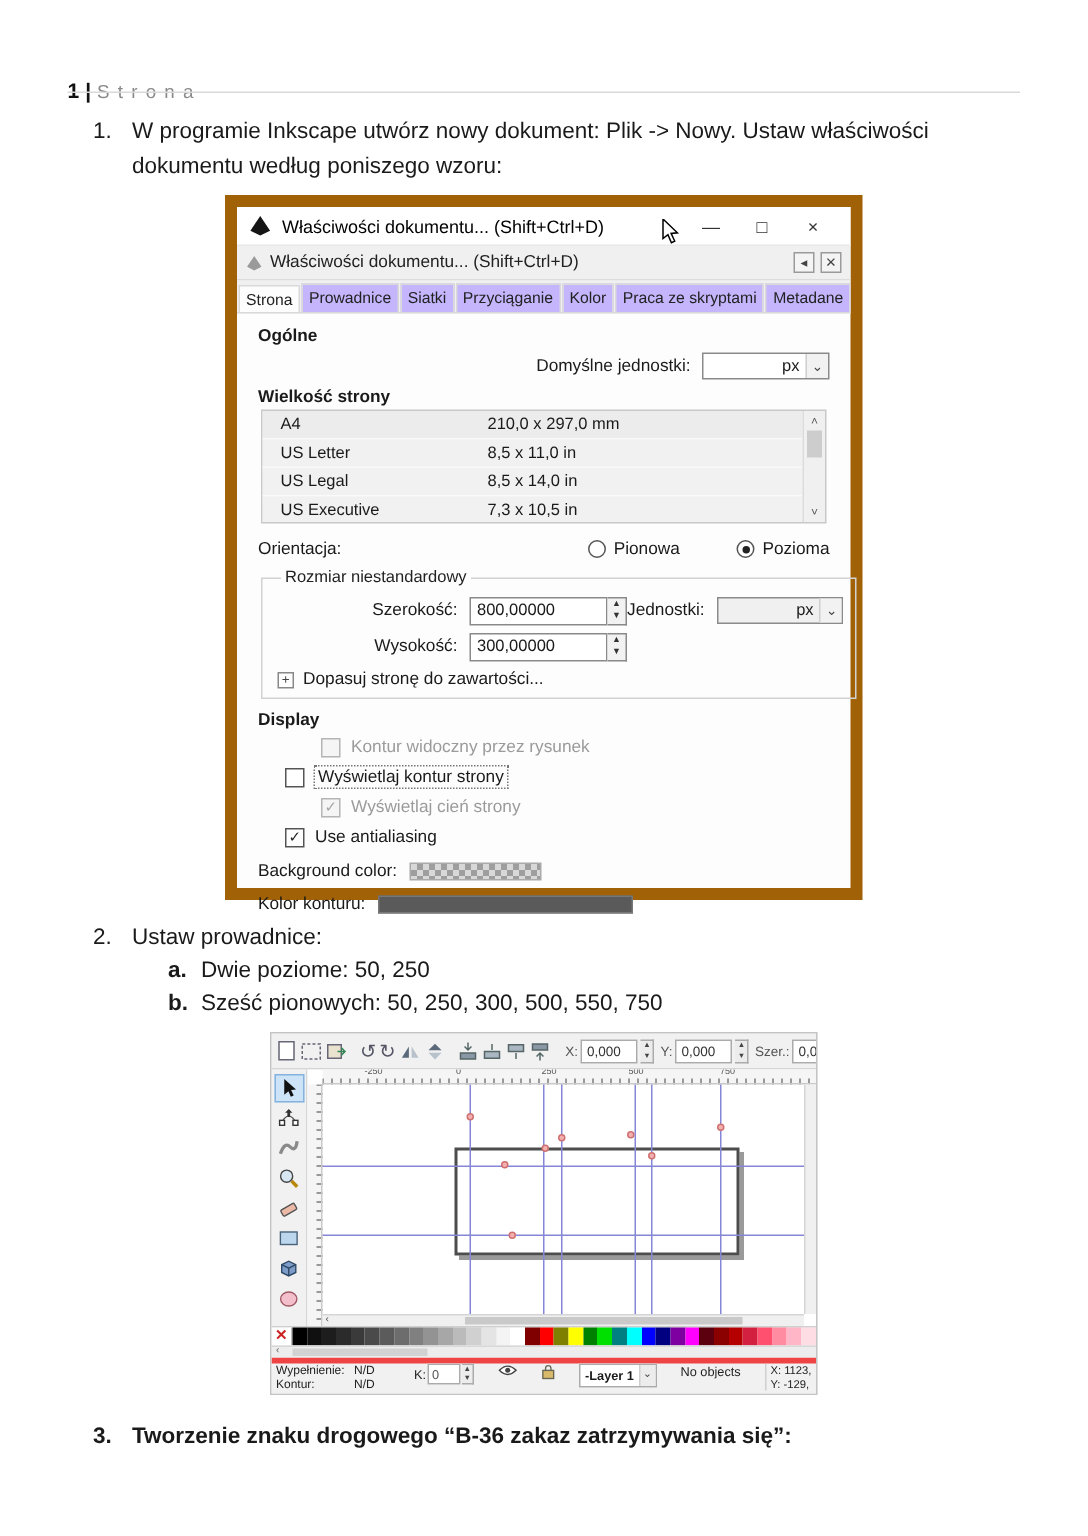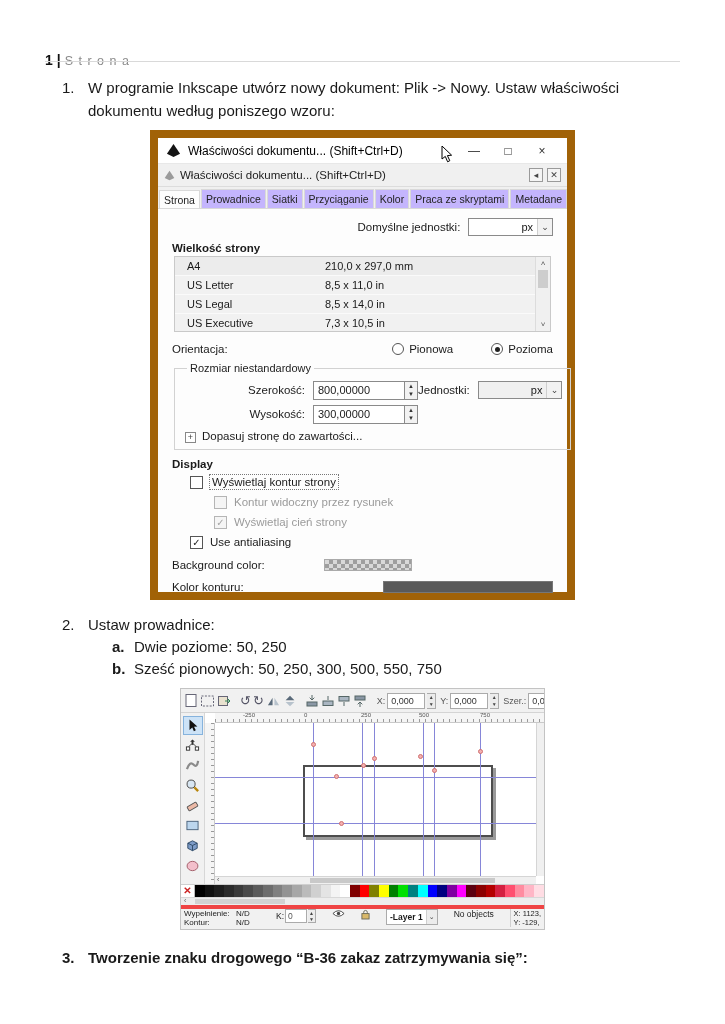--- a/index.html
+++ b/index.html
@@ -79,21 +79,21 @@
   .expander { font-size:11.5px; margin:4px 0 0 2px; }
   .expander .box { display:inline-block; width:11px; height:11px; border:1px solid #888;
                    font-size:9px; line-height:9px; text-align:center; color:#444; margin-right:6px; background:#fff; }
   .chkrow { display:flex; align-items:center; margin:4px 0 4px 18px; height:16px; }
   .chkrow.indent { margin-left:42px; }
   .cb { width:13px; height:13px; border:1px solid #555; background:#fff; margin-right:7px;
         font-size:10px; line-height:11px; text-align:center; color:#222; }
   .chkrow.dis  { color:#9b9b9b; }
   .chkrow.dis .cb { border-color:#b5b5b5; color:#a5a5a5; background:#f5f5f5; }
   .chkrow .focus { outline:1px dotted #777; padding:1px 2px; }
-  .colorrow { display:flex; align-items:center; justify-content:space-between; height:22px; gap:8px; }
+  .colorrow { display:flex; align-items:center; justify-content:flex-start; height:22px; gap:8px; }
   .checker { width:88px; height:12px;
              background-image:linear-gradient(45deg,#9e9e9e 25%,transparent 25%,transparent 75%,#9e9e9e 75%),
                               linear-gradient(45deg,#9e9e9e 25%,#d8d8d8 25%,#d8d8d8 75%,#9e9e9e 75%);
              background-size:8px 8px; background-position:0 0,4px 4px; border:1px solid #aaa; }
   .darkswatch { width:170px; height:12px; background:#5a5a5a; border:1px solid #777; }
 
   
   .ink { position:absolute; left:180px; top:688px; width:365px; height:242px;
          border:1px solid #c3c3c3; background:#f1f1f1; overflow:hidden; font-size:9px; }
   .ink-toolbar { height:24px; display:flex; align-items:center; gap:2px; padding:0 3px;
@@ -200,20 +200,21 @@
       <span class="tab active">Strona</span>
       <span class="tab">Prowadnice</span>
       <span class="tab">Siatki</span>
       <span class="tab">Przyciąganie</span>
       <span class="tab">Kolor</span>
       <span class="tab">Praca ze skryptami</span>
       <span class="tab">Metadane</span>
       <span class="tab">Licencja</span>
     </div>
     <div class="dlg-body">
+      <div class="sect-h">Ogólne</div>
       <div class="row-right">
         <span>Domyślne jednostki:</span>
         <span class="combo">
           <span class="val">px</span>
           <span class="arr">⌄</span>
         </span>
       </div>
       <div class="sect-h">Wielkość strony</div>
       <div class="listbox">
         <div class="listrows">
@@ -274,27 +275,27 @@
           <span class="spin">
               <span>▲</span>
               <span>▼</span>
             </span>
         </div>
         <div class="expander">
           <span class="box">+</span><span>Dopasuj stronę do zawartości...</span>
         </div>
       </fieldset>
       <div class="sect-h">Display</div>
+      <div class="chkrow indent dis">
+        <span class="cb"></span>
+        <span>Kontur widoczny przez rysunek</span>
+      </div>
       <div class="chkrow">
         <span class="cb"></span>
         <span class="focus">Wyświetlaj kontur strony</span>
-      </div>
-      <div class="chkrow indent dis">
-        <span class="cb"></span>
-        <span>Kontur widoczny przez rysunek</span>
       </div>
       <div class="chkrow indent dis">
         <span class="cb">✓</span>
         <span>Wyświetlaj cień strony</span>
       </div>
       <div class="chkrow">
         <span class="cb">✓</span>
         <span>Use antialiasing</span>
       </div>
       <div class="colorrow">

